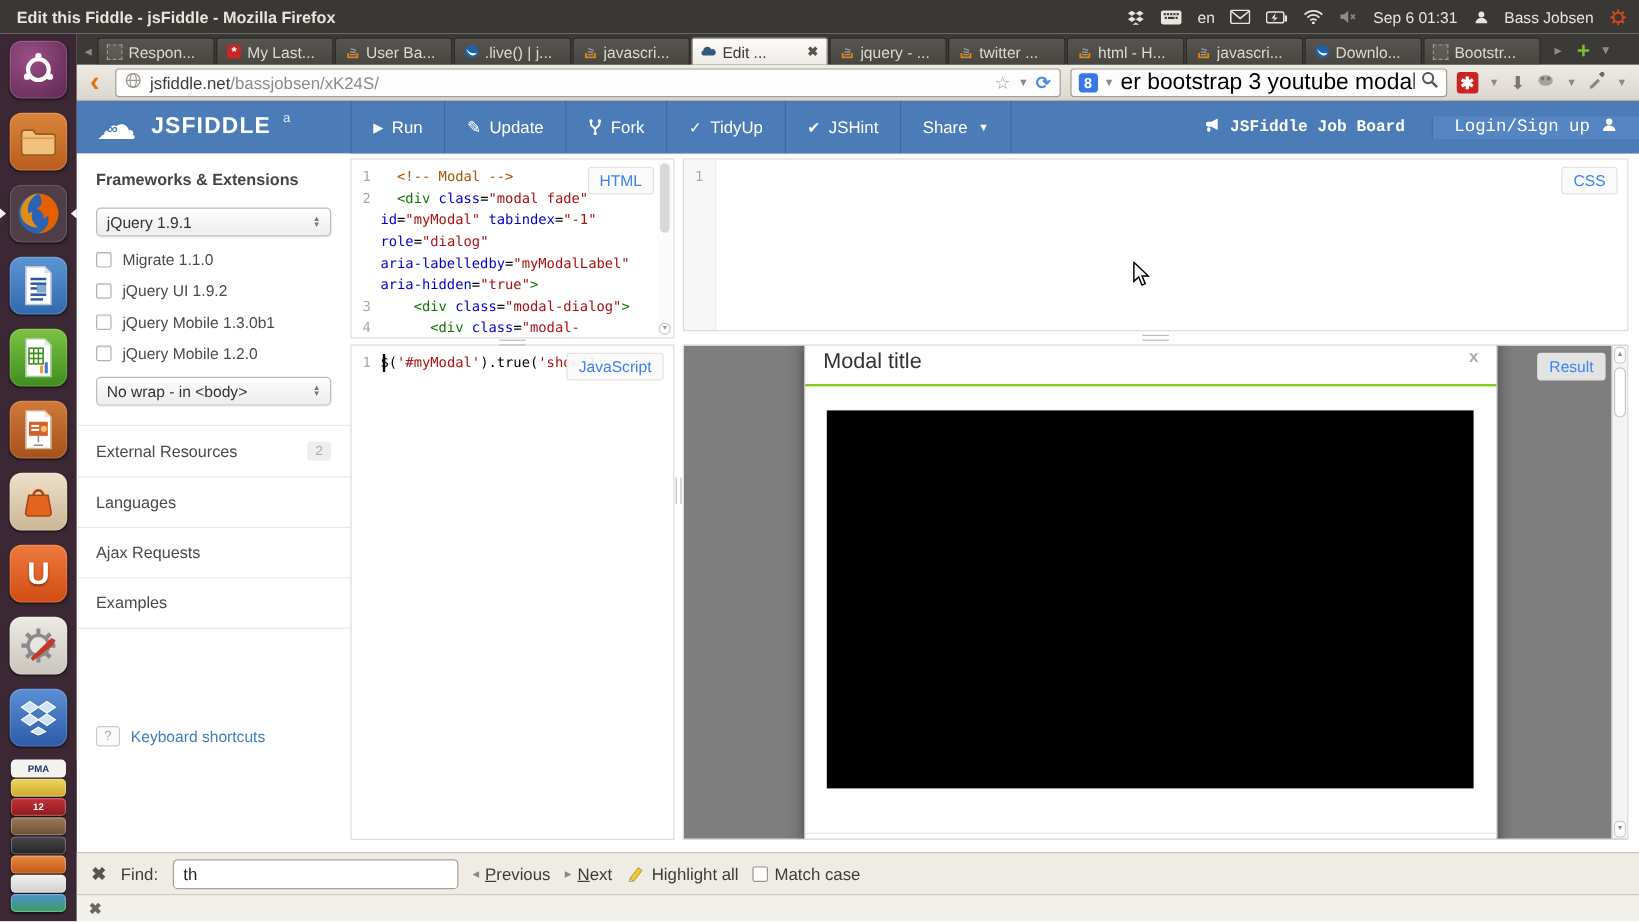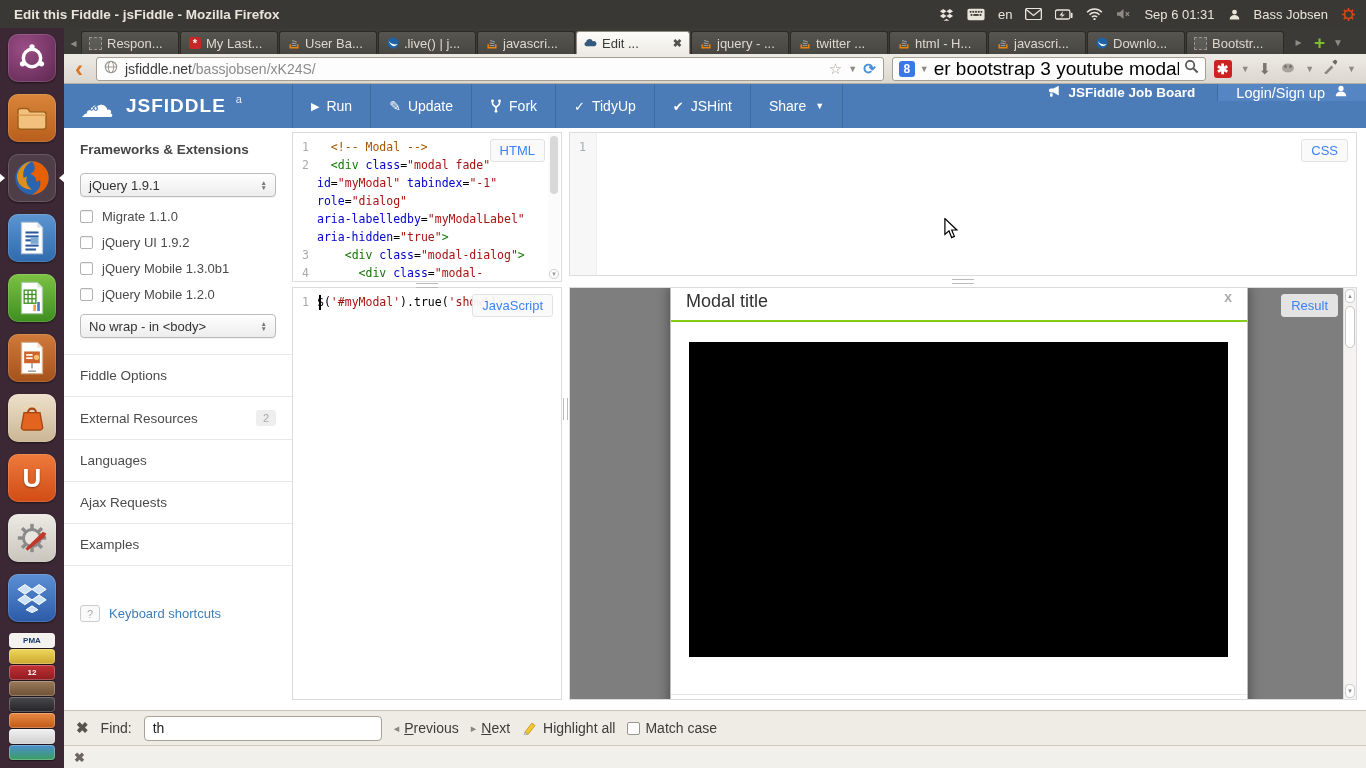--- a/index.html
+++ b/index.html
@@ -89,21 +89,21 @@
   .cloud .c-glyph { font-size:34px; color:#fff; line-height:24px; }
   .cloud .c-inf { position:absolute; left:9px; top:7px; font-size:13px; font-weight:bold; color:#4B7CB8; }
   .flogo .brand { font-size:19px; font-weight:bold; letter-spacing:1px; }
   .flogo .alpha { font-size:11px; opacity:.85; align-self:flex-start; margin-top:9px; }
   .fmenu { display:flex; align-items:stretch; }
   .hbtn { display:flex; align-items:center; gap:7px; padding:0 18px; font-size:14px; border-left:1px solid rgba(0,0,0,.14); }
   .hbtn:last-child { border-right:1px solid rgba(0,0,0,.14); }
   .hbtn .hico { font-size:11px; }
   .hbtn .hico svg { display:block; }
   .hbtn .hcaret { font-size:9px; margin-left:2px; }
-  .fright { margin-left:auto; display:flex; align-items:flex-start; }
+  .fright { margin-left:auto; display:flex; align-items:center;font-family:Liberation Mono, monospace; }
   .jobboard { display:flex; align-items:center; gap:8px; font-size:13.5px; font-weight:bold; padding:0 22px; }
   .loginbtn { display:flex; align-items:center; gap:9px; font-size:14.5px; padding:0 18px; background:#5585C2; border-left:1px solid #3E6CA6; }
 
   
   .sidebar { position:absolute; left:64px; top:128px; width:228px; height:506px; background:#fff; padding:14px 16px 0 16px; }
   .side-title { font-size:13.5px; font-weight:bold; color:#454545; margin-bottom:16px; }
   .selectbox { height:24px; border:1px solid #BBB; border-radius:4px; background:linear-gradient(#FEFEFE,#EDEDED);
                display:flex; align-items:center; padding:0 8px; font-size:13px; color:#333; box-shadow:0 1px 1px rgba(0,0,0,.06); }
   .spin { margin-left:auto; display:flex; flex-direction:column; line-height:5px; font-size:6.5px; color:#777; text-align:center; }
   .chk-list { margin:12px 0 12px 0; }
@@ -623,23 +623,20 @@
         </div>
       </div>
     <div class="selectbox">
       <span>No wrap - in &lt;body&gt;</span>
       <span class="spin">
           <span>▲</span>
           <span>▼</span>
         </span>
     </div>
     <div class="side-sections">
-        <div class="side-section">
-          <span>Fiddle Options</span>
-        </div>
         <div class="side-section">
           <span>External Resources</span>
           <span class="badge">2</span>
         </div>
         <div class="side-section">
           <span>Languages</span>
         </div>
         <div class="side-section">
           <span>Ajax Requests</span>
         </div>

